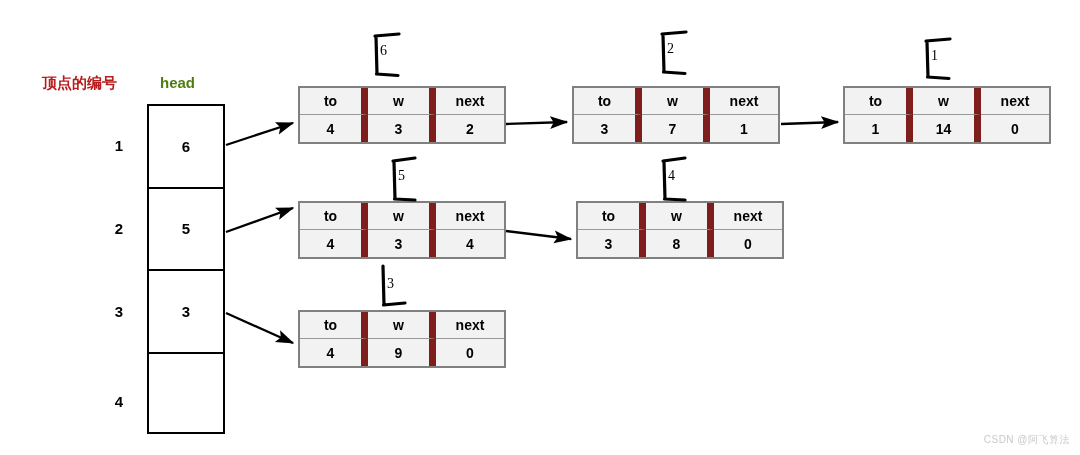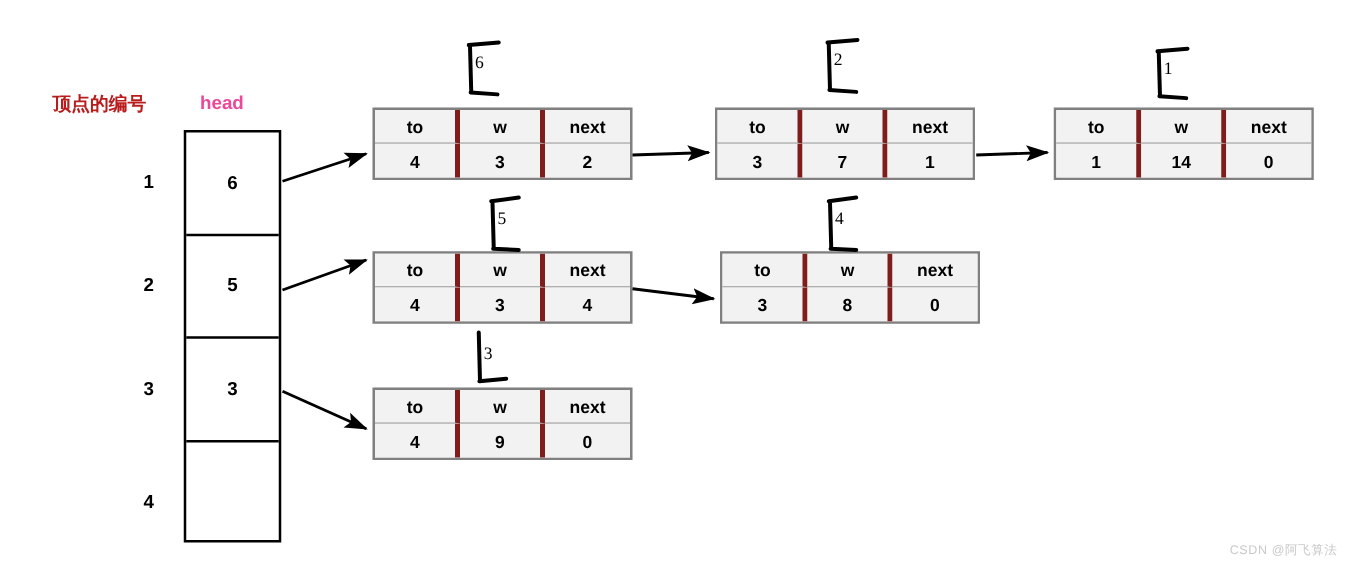--- a/index.html
+++ b/index.html
@@ -24,21 +24,21 @@
     font-weight: bold;
     color: #b91c1c;
     white-space: nowrap;
   }
   #head-caption {
     position: absolute;
     left: 160px;
     top: 74px;
     font-size: 15px;
     font-weight: bold;
-    color: #ec4899;
+    color: #4d7c0f;
   }
   
   #head-column {
     position: absolute;
     left: 147px;
     top: 104px;
     width: 78px;
     height: 330px;
     border: 2px solid #000;
     box-sizing: border-box;
@@ -72,21 +72,21 @@
     background: #f2f2f2;
     border-collapse: separate;
   }
   .node-row {
     display: flex;
   }
   .node-cell {
     width: 68px;
     height: 27px;
     box-sizing: border-box;
-    border-right: 4px solid #7f1d1d;
+    border-right: 7px solid #7f1d1d;
     display: flex;
     align-items: center;
     justify-content: center;
     font-size: 14px;
     font-weight: bold;
     color: #000;
     background: #f2f2f2;
   }
   .node-cell:last-child { border-right: none; }
   .node-row.header .node-cell { border-bottom: 1px solid #999; }

